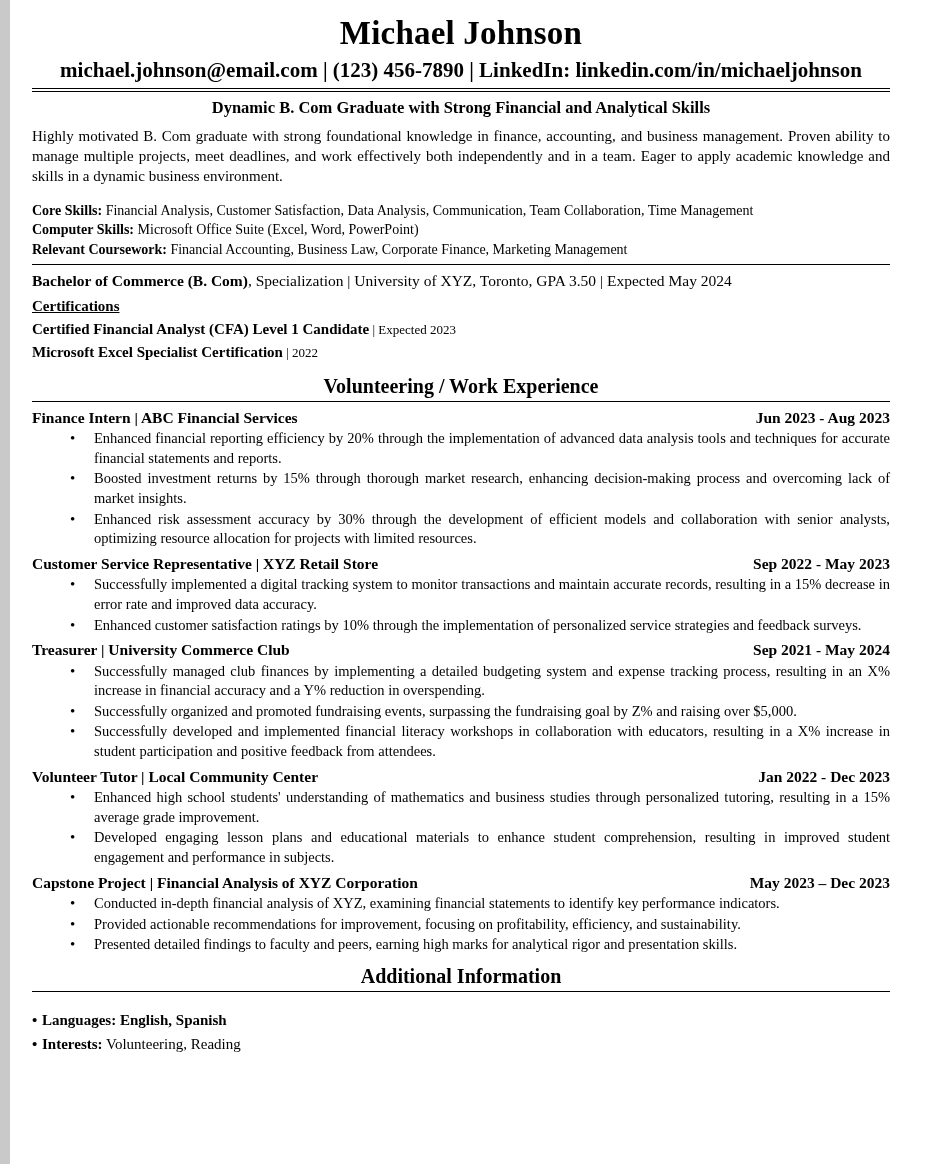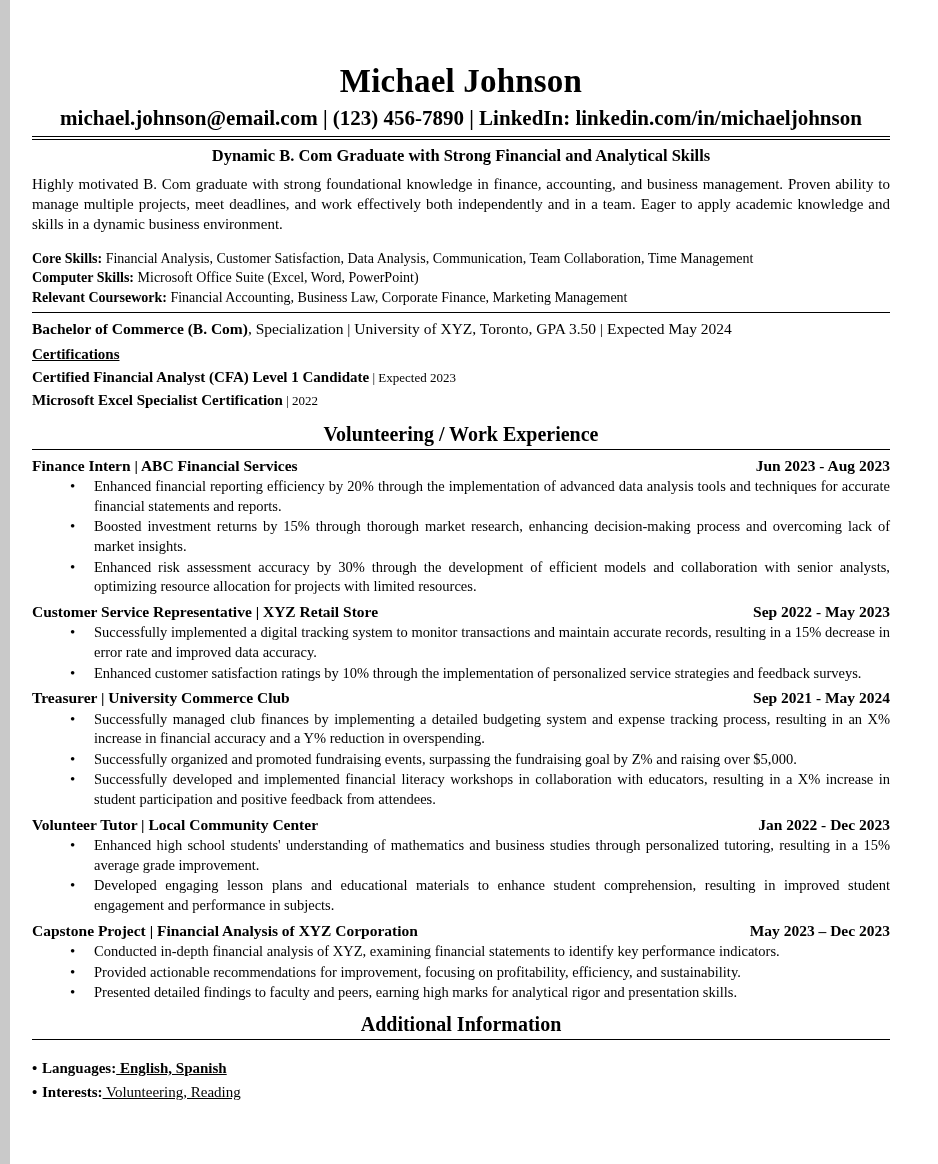--- a/index.html
+++ b/index.html
@@ -26,21 +26,20 @@
     left: 0; top: 0; bottom: 0;
     width: 10px;
     background: #c9c9c9;
   }
   .sheet {
     position: relative;
     margin-left: 10px;
     padding: 8px 20px 10px 22px;
     box-sizing: border-box;
     width: 900px;
-    margin-top: 48px;
   }
 
   
   .name {
     text-align: center;
     font-size: 33px;
     font-weight: bold;
     line-height: 1.18;
     letter-spacing: 0.2px;
     margin: 6px 0 4px 0;
@@ -157,21 +156,21 @@
     padding-left: 10px;
     position: relative;
   }
   .addl-item::before {
     content: "\2022";
     position: absolute;
     left: 0;
     font-weight: bold;
   }
   .addl-item .lbl { font-weight: bold; }
-  .addl-item .val { font-weight: bold; text-decoration: underline; }
+  .addl-item .val { font-weight: bold; }
   .addl-item.regular .val { font-weight: normal; }
 </style>
 </head>
 <body>
 
 <div id="page">
   <div class="sheet">
 
     <div class="name">Michael Johnson</div>
     <div class="contact">michael.johnson@email.com | (123) 456-7890 | LinkedIn: linkedin.com/in/michaeljohnson</div>

